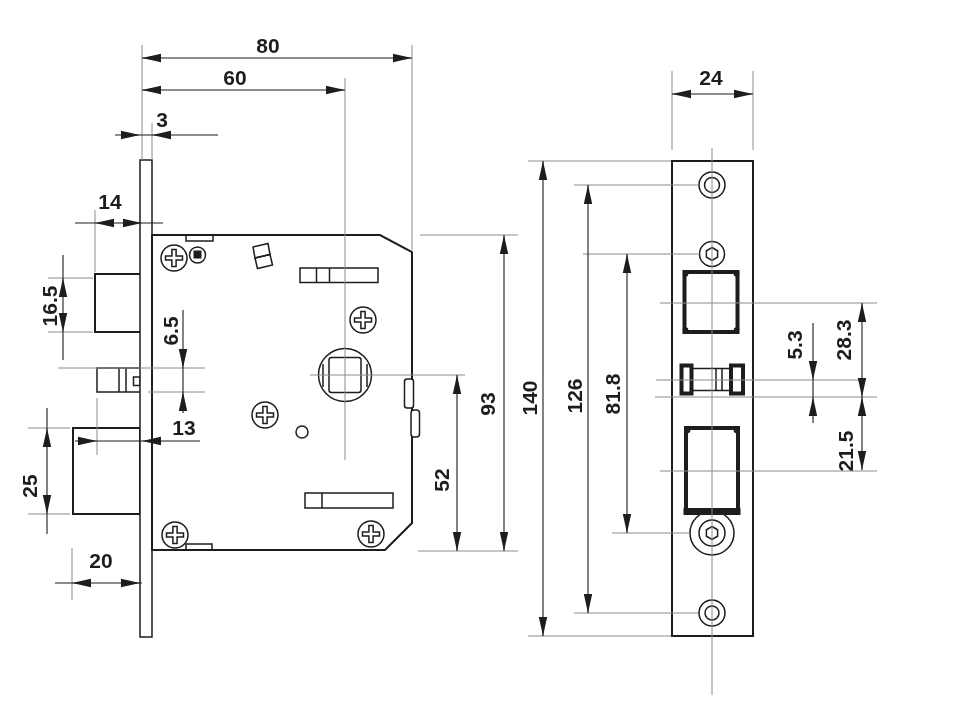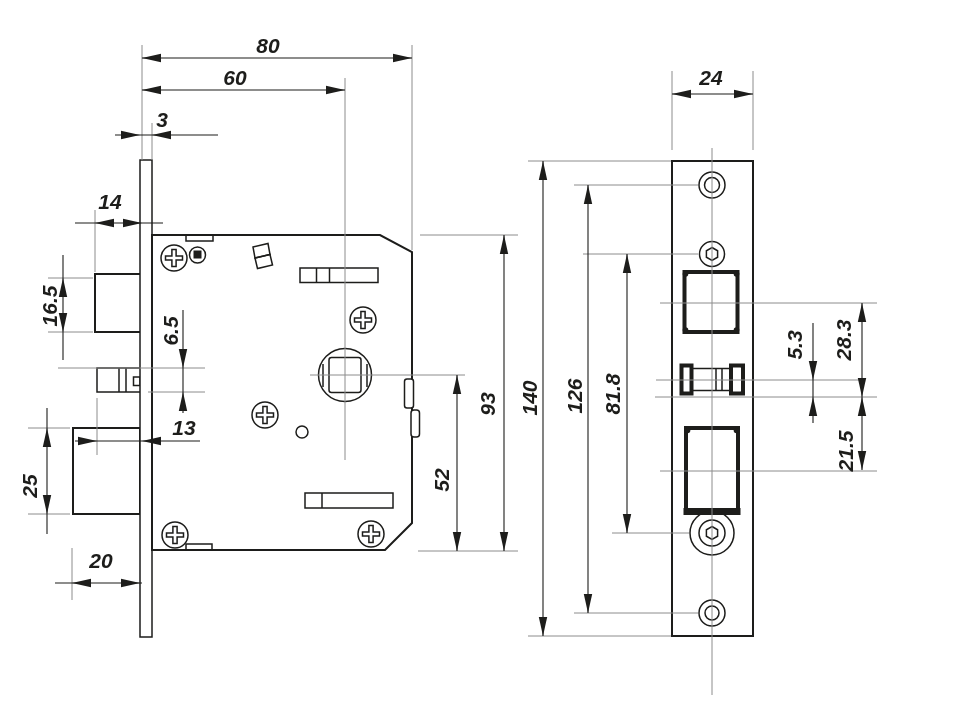--- a/index.html
+++ b/index.html
@@ -1,16 +1,16 @@
 <!DOCTYPE html>
 <html><head>
 <meta charset="utf-8">
 <style>
   html,body{margin:0;padding:0;background:#ffffff;}
-  .stage{width:800px;height:716px;background:#ffffff;position:relative;font-family:"Liberation Sans",sans-serif;font-style:italic;}
+  .stage{width:800px;height:716px;background:#ffffff;position:relative;font-family:"Liberation Sans",sans-serif;}
   svg{display:block;}
   .obj{fill:#ffffff;stroke:#1d1d1b;stroke-width:2;stroke-linejoin:miter;}
   .det{fill:#ffffff;stroke:#1d1d1b;stroke-width:1.5;}
   .detn{fill:none;stroke:#1d1d1b;stroke-width:1.5;}
   .thick{fill:none;stroke:#1d1d1b;stroke-width:4;}
   .fillb{fill:#1d1d1b;stroke:none;}
   .dim{fill:none;stroke:#1d1d1b;stroke-width:1.1;}
   .arr{fill:#1d1d1b;stroke:none;}
   .ref{fill:none;stroke:#8c8c8c;stroke-width:1;}
   .lbl{font-family:"Liberation Sans",sans-serif;font-weight:700;font-size:21px;fill:#1d1d1b;}

